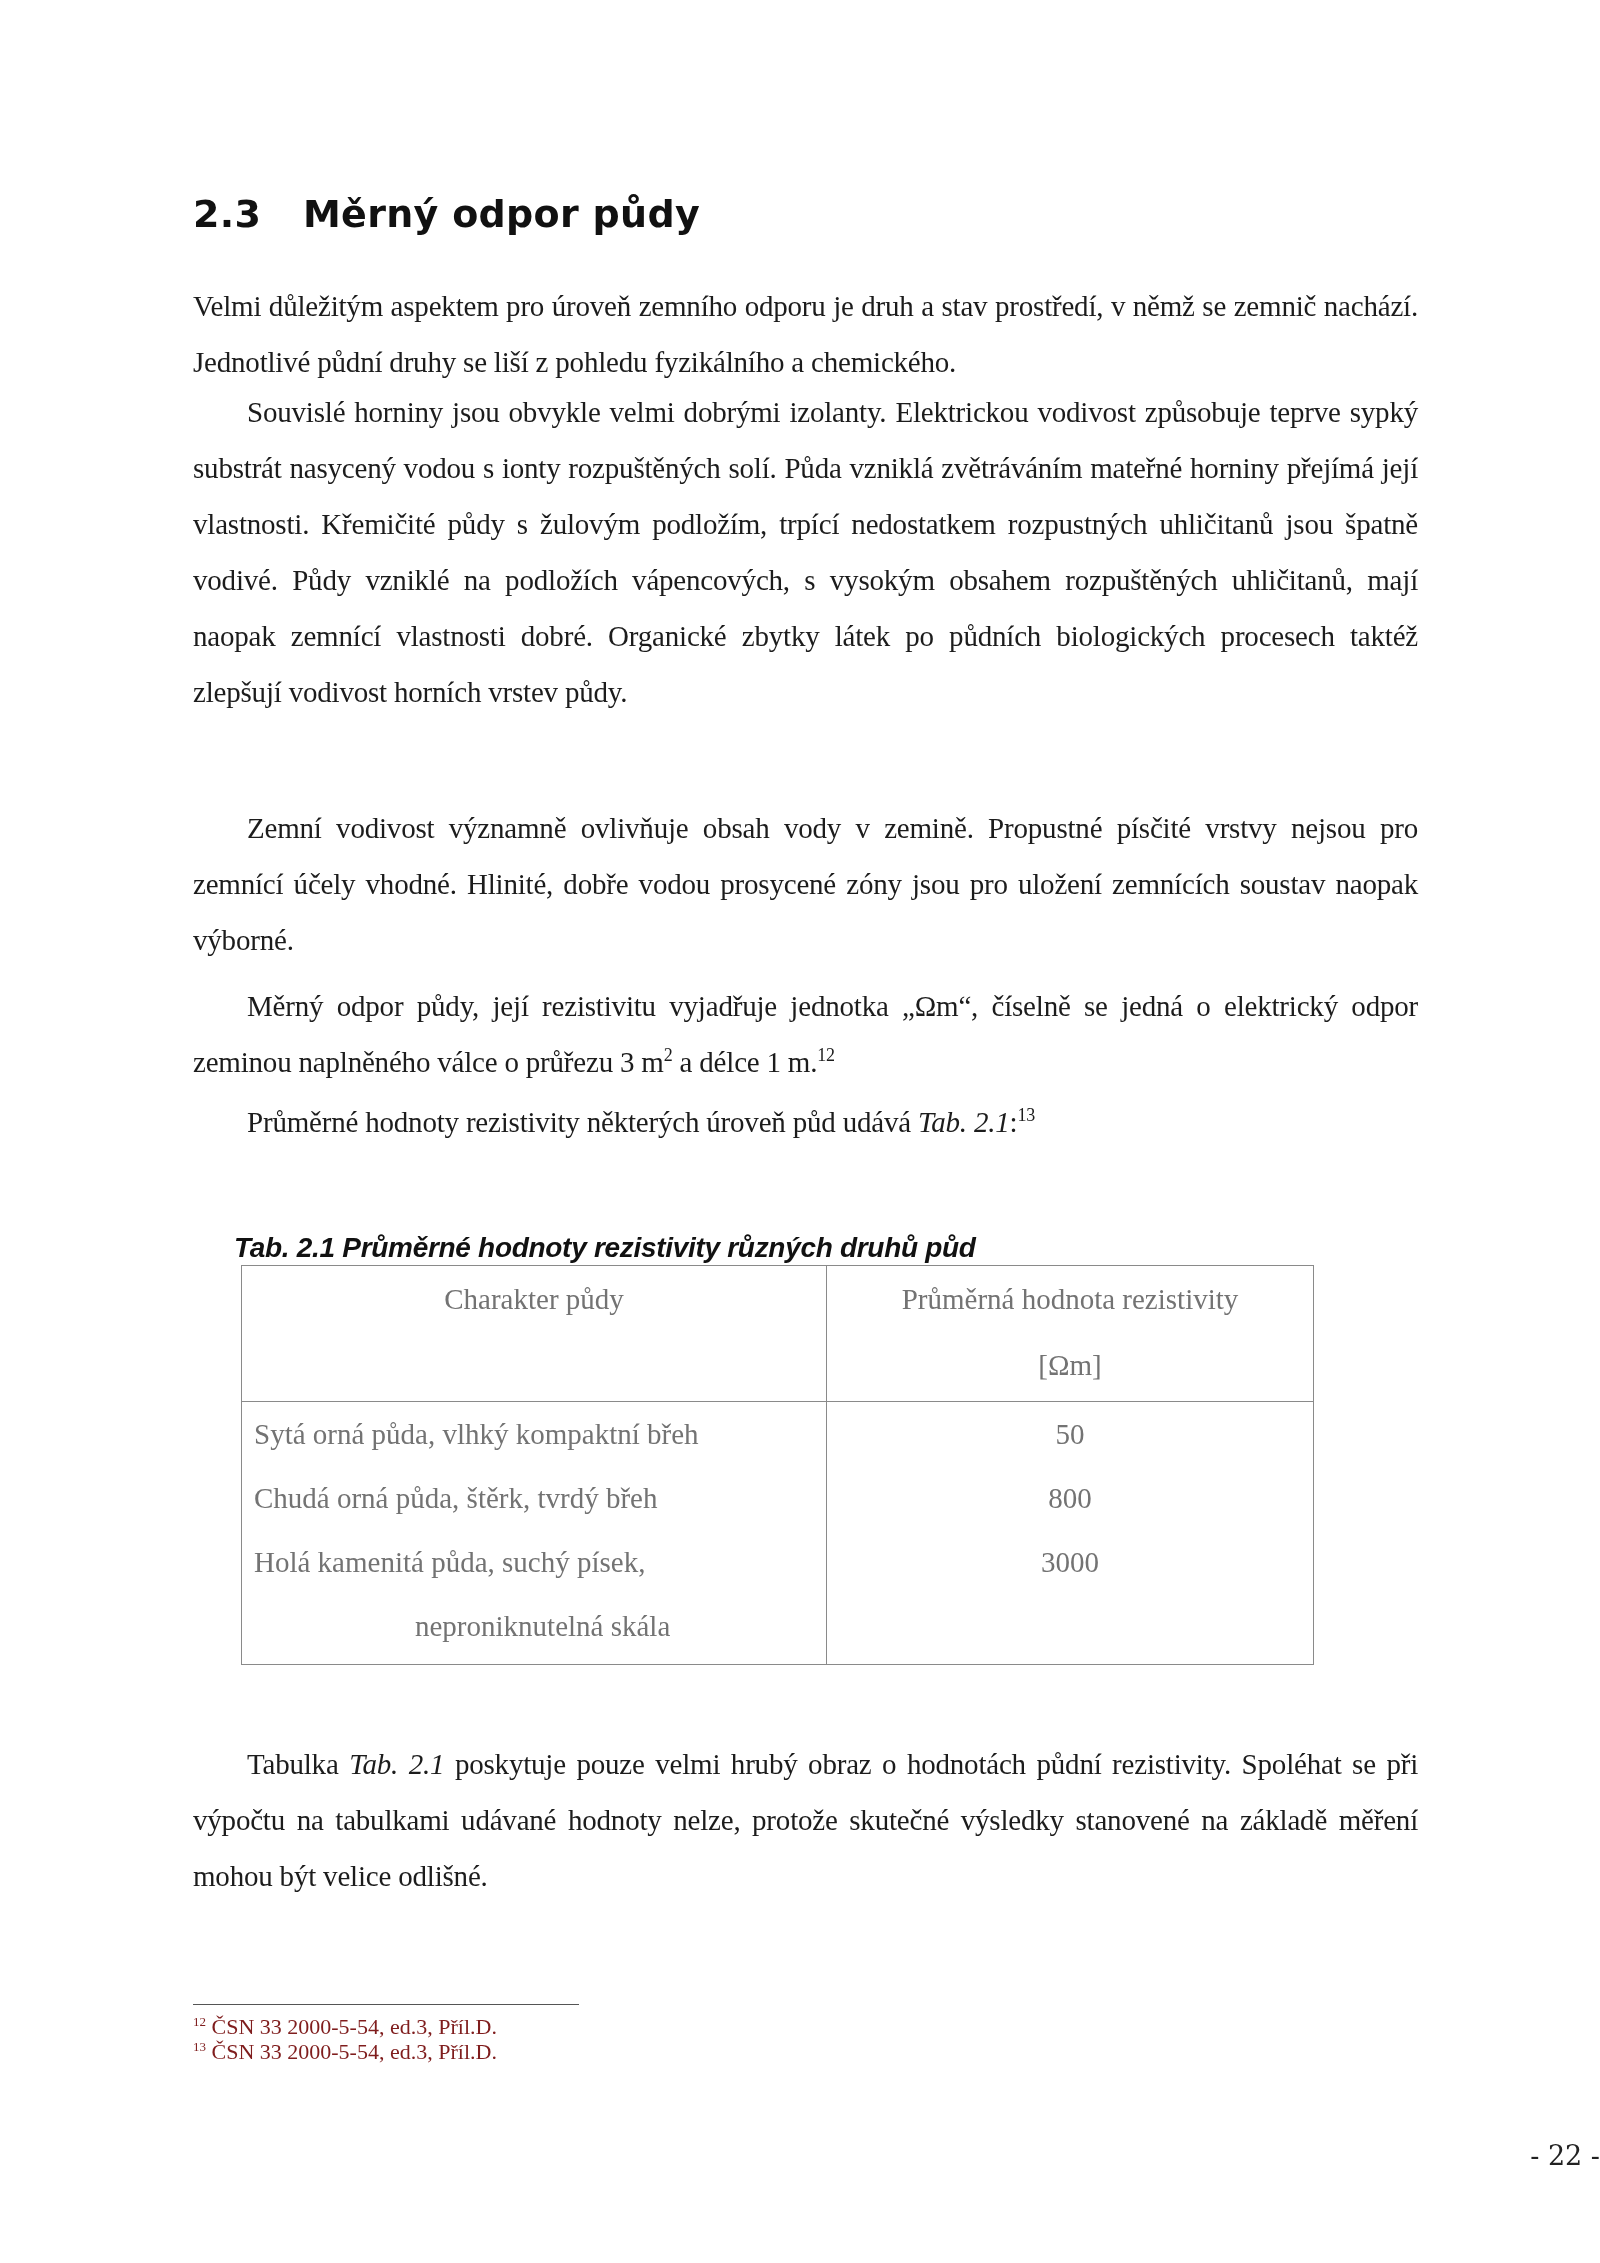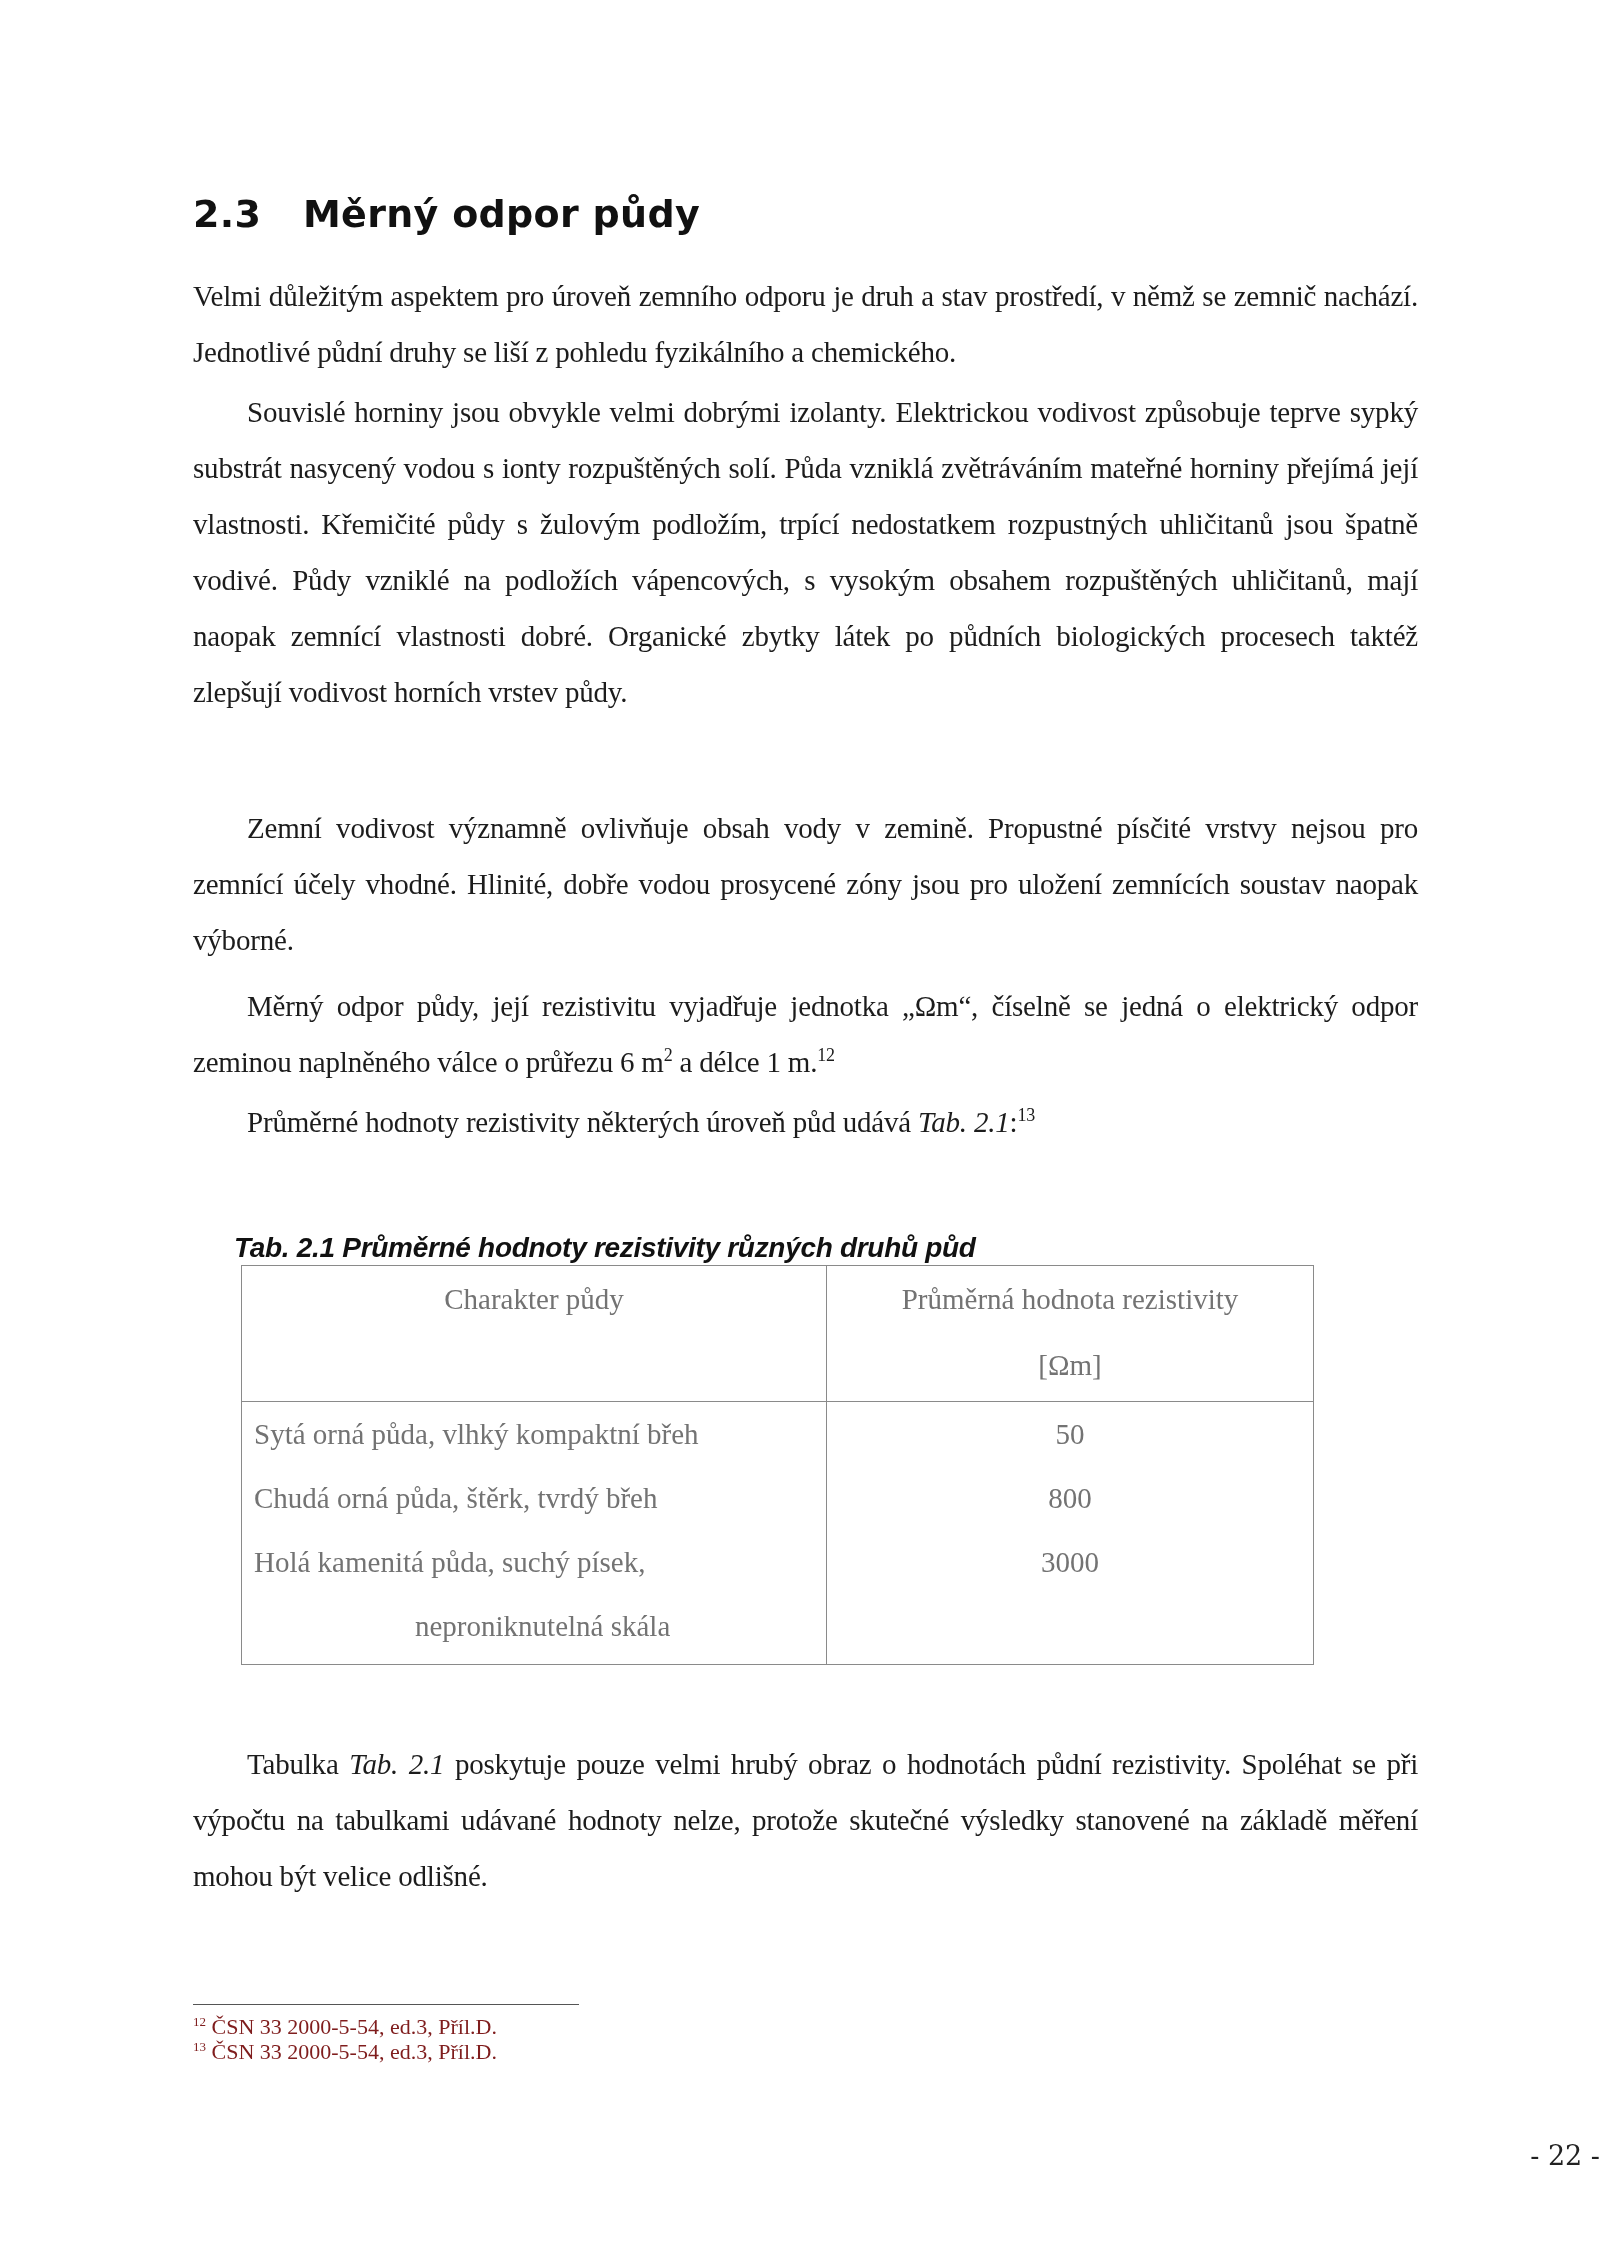--- a/index.html
+++ b/index.html
@@ -40,21 +40,21 @@
       line-height: 56px;
       text-align: justify;
       color: #1c1c1c;
       font-stretch: condensed;
       letter-spacing: -0.2px;
     }
     .body-text p {
       margin: 0;
     }
     .indent { text-indent: 54px; }
-    .p1 { top: 268px; }
+    .p1 { top: 278px; }
     .p2 { top: 384px; }
     .p3 { top: 800px; }
     .p4 { top: 978px; }
     .p5 { top: 1094px; }
     .p6 { top: 1736px; }
     sup { font-size: 18px; line-height: 0; vertical-align: 11px; }
     .it { font-style: italic; }
 
     .caption {
       position: absolute;
@@ -144,21 +144,21 @@
 
   <div class="body-text p2">
     <p class="indent">Souvislé horniny jsou obvykle velmi dobrými izolanty. Elektrickou vodivost způsobuje teprve sypký substrát nasycený vodou s ionty rozpuštěných solí. Půda vzniklá zvětráváním mateřné horniny přejímá její vlastnosti. Křemičité půdy s žulovým podložím, trpící nedostatkem rozpustných uhličitanů jsou špatně vodivé. Půdy vzniklé na podložích vápencových, s vysokým obsahem rozpuštěných uhličitanů, mají naopak zemnící vlastnosti dobré. Organické zbytky látek po půdních biologických procesech taktéž zlepšují vodivost horních vrstev půdy.</p>
   </div>
 
   <div class="body-text p3">
     <p class="indent">Zemní vodivost významně ovlivňuje obsah vody v zemině. Propustné písčité vrstvy nejsou pro zemnící účely vhodné. Hlinité, dobře vodou prosycené zóny jsou pro uložení zemnících soustav naopak výborné.</p>
   </div>
 
   <div class="body-text p4">
-    <p class="indent"><span>Měrný odpor půdy, její rezistivitu vyjadřuje jednotka „Ωm“, číselně se jedná o elektrický odpor zeminou naplněného válce o průřezu 6 m</span><sup>2</sup><span> a délce 1 m.</span><sup>12</sup></p>
+    <p class="indent"><span>Měrný odpor půdy, její rezistivitu vyjadřuje jednotka „Ωm“, číselně se jedná o elektrický odpor zeminou naplněného válce o průřezu 3 m</span><sup>2</sup><span> a délce 1 m.</span><sup>12</sup></p>
   </div>
 
   <div class="body-text p5">
     <p class="indent"><span>Průměrné hodnoty rezistivity některých úroveň půd udává </span><span class="it">Tab. 2.1</span><span>:</span><sup>13</sup></p>
   </div>
 
   <div class="caption">Tab. 2.1  Průměrné hodnoty rezistivity různých druhů půd</div>
 
   <table class="data-table">
     <tbody>

